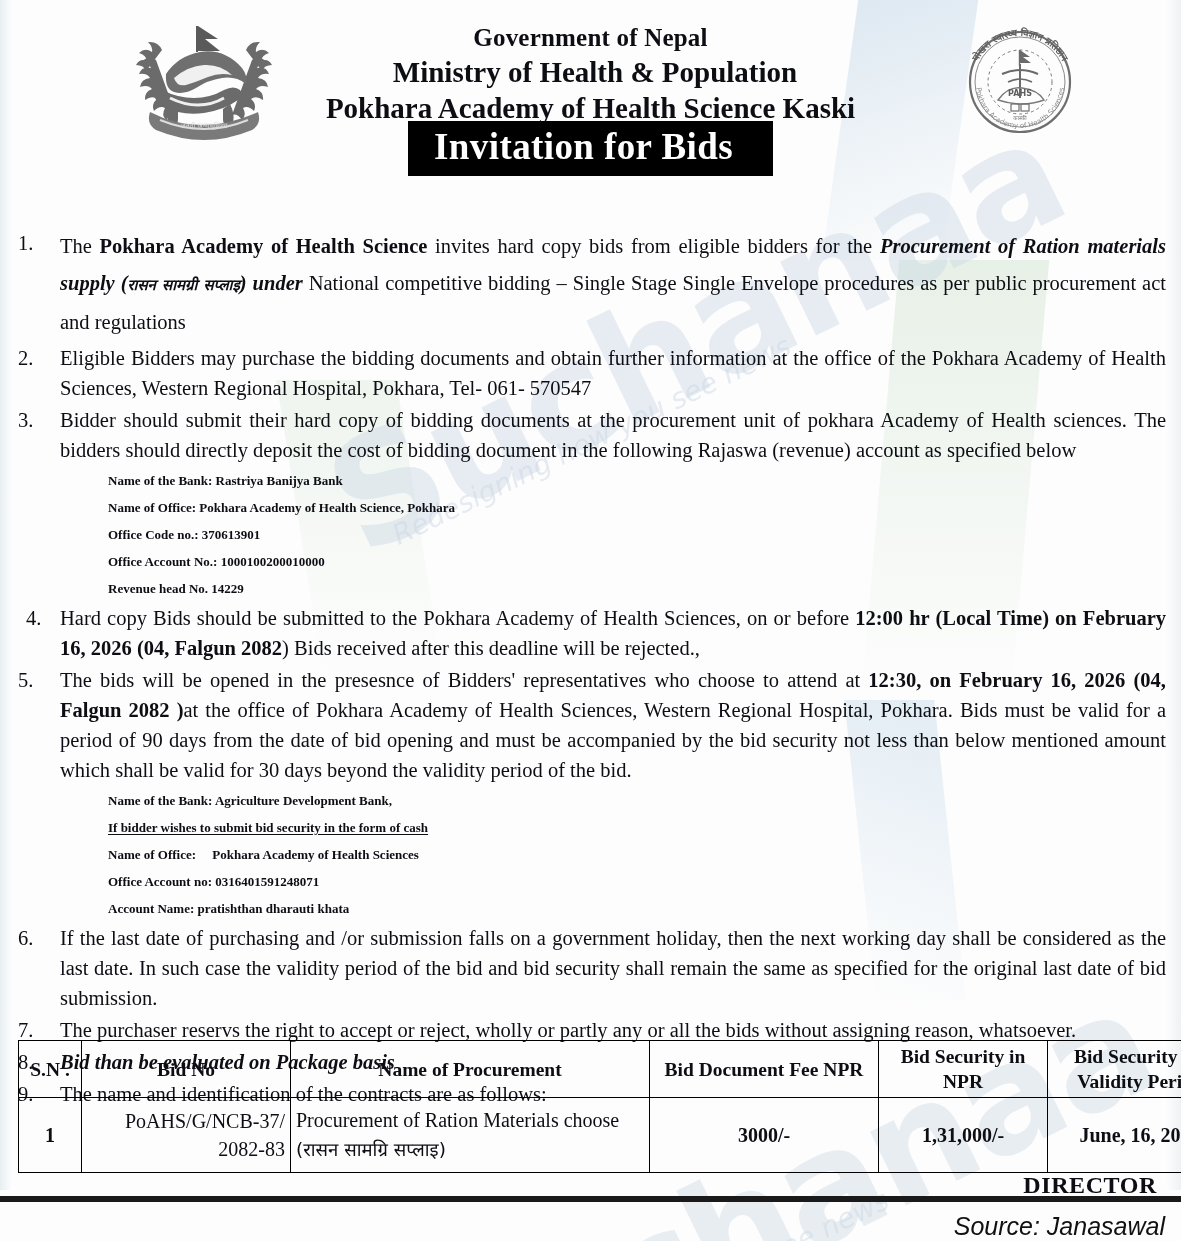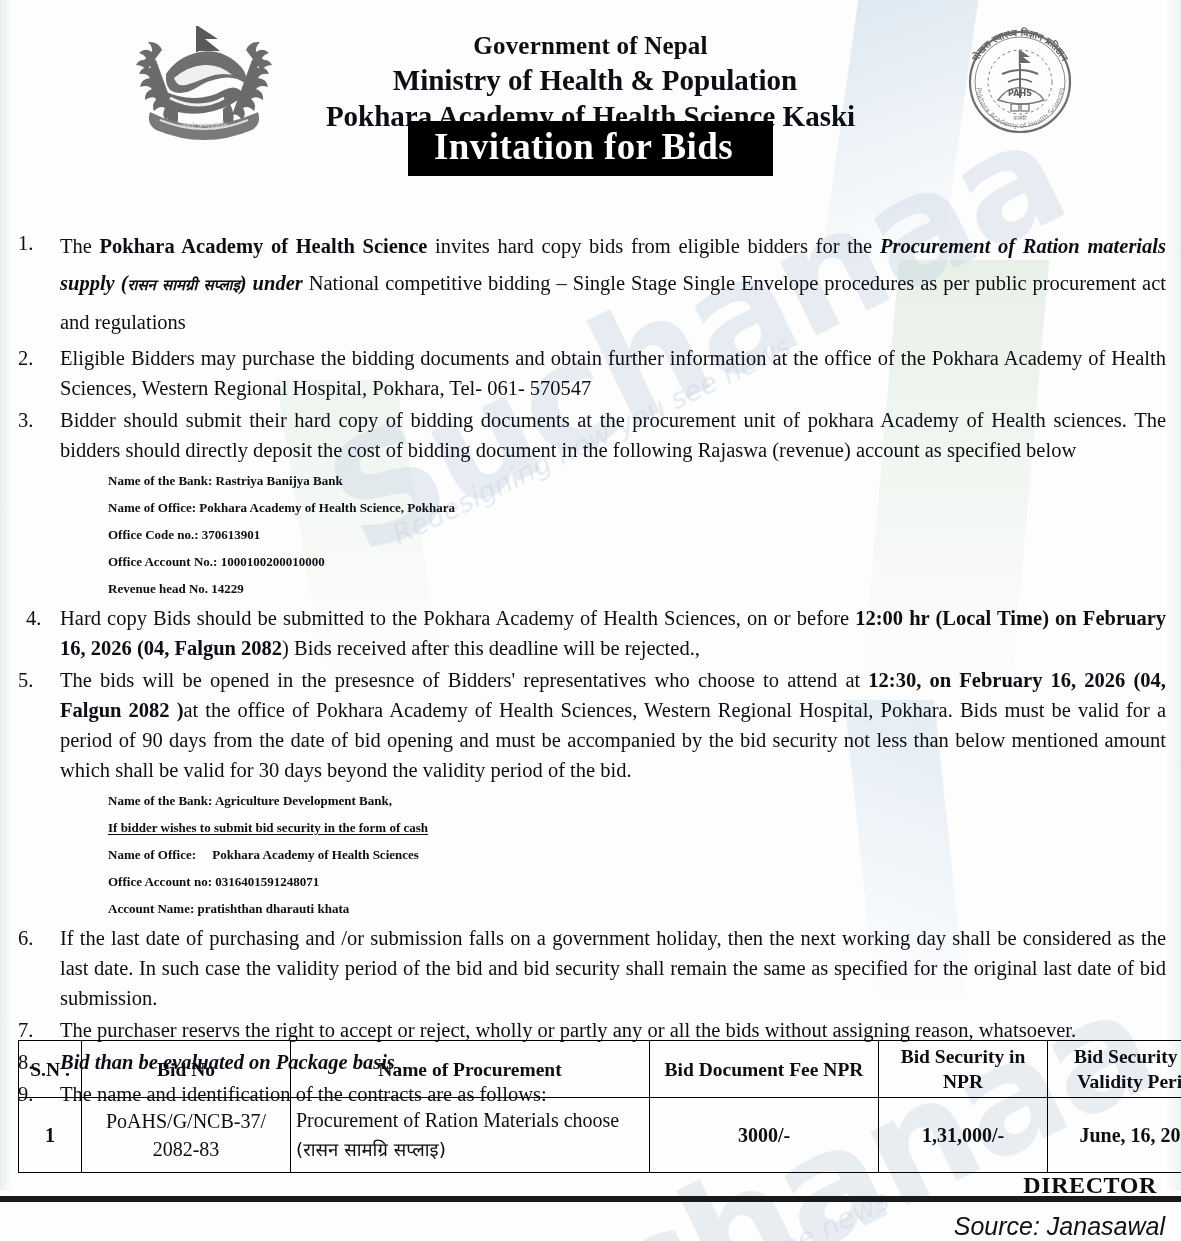--- a/index.html
+++ b/index.html
@@ -105,21 +105,21 @@
     left: 126px; top: 16px;
     width: 156px; height: 130px;
   }
   .emblem-right {
     position: absolute;
     left: 958px; top: 22px;
     width: 124px; height: 116px;
   }
   .head-lines {
     position: absolute;
-    left: 0; right: 0; top: 30px;
+    left: 0; right: 0; top: 22px;
     text-align: center;
   }
   .head-1 {
     font-size: 25px;
     font-weight: bold;
     line-height: 32px;
     letter-spacing: .2px;
   }
   .head-2 {
     font-size: 29px;
@@ -237,21 +237,21 @@
   .c-bid { width: 198px; }
   .c-name{ width: 348px; }
   .c-fee { width: 218px; }
   .c-sec { width: 158px; }
   .c-val { width: 174px; }
 
   .cell-sn {
     font-size: 20px; font-weight: bold; text-align: center;
   }
   .cell-bid {
-    font-size: 20px; text-align: center; line-height: 28px;
+    font-size: 20px; text-align: right; line-height: 28px;
   }
   .cell-name {
     font-size: 20px; text-align: left; line-height: 30px;
   }
   .cell-center-b {
     font-size: 20px; font-weight: bold; text-align: center;
   }
   .row-main td { height: 68px; }
 
   

